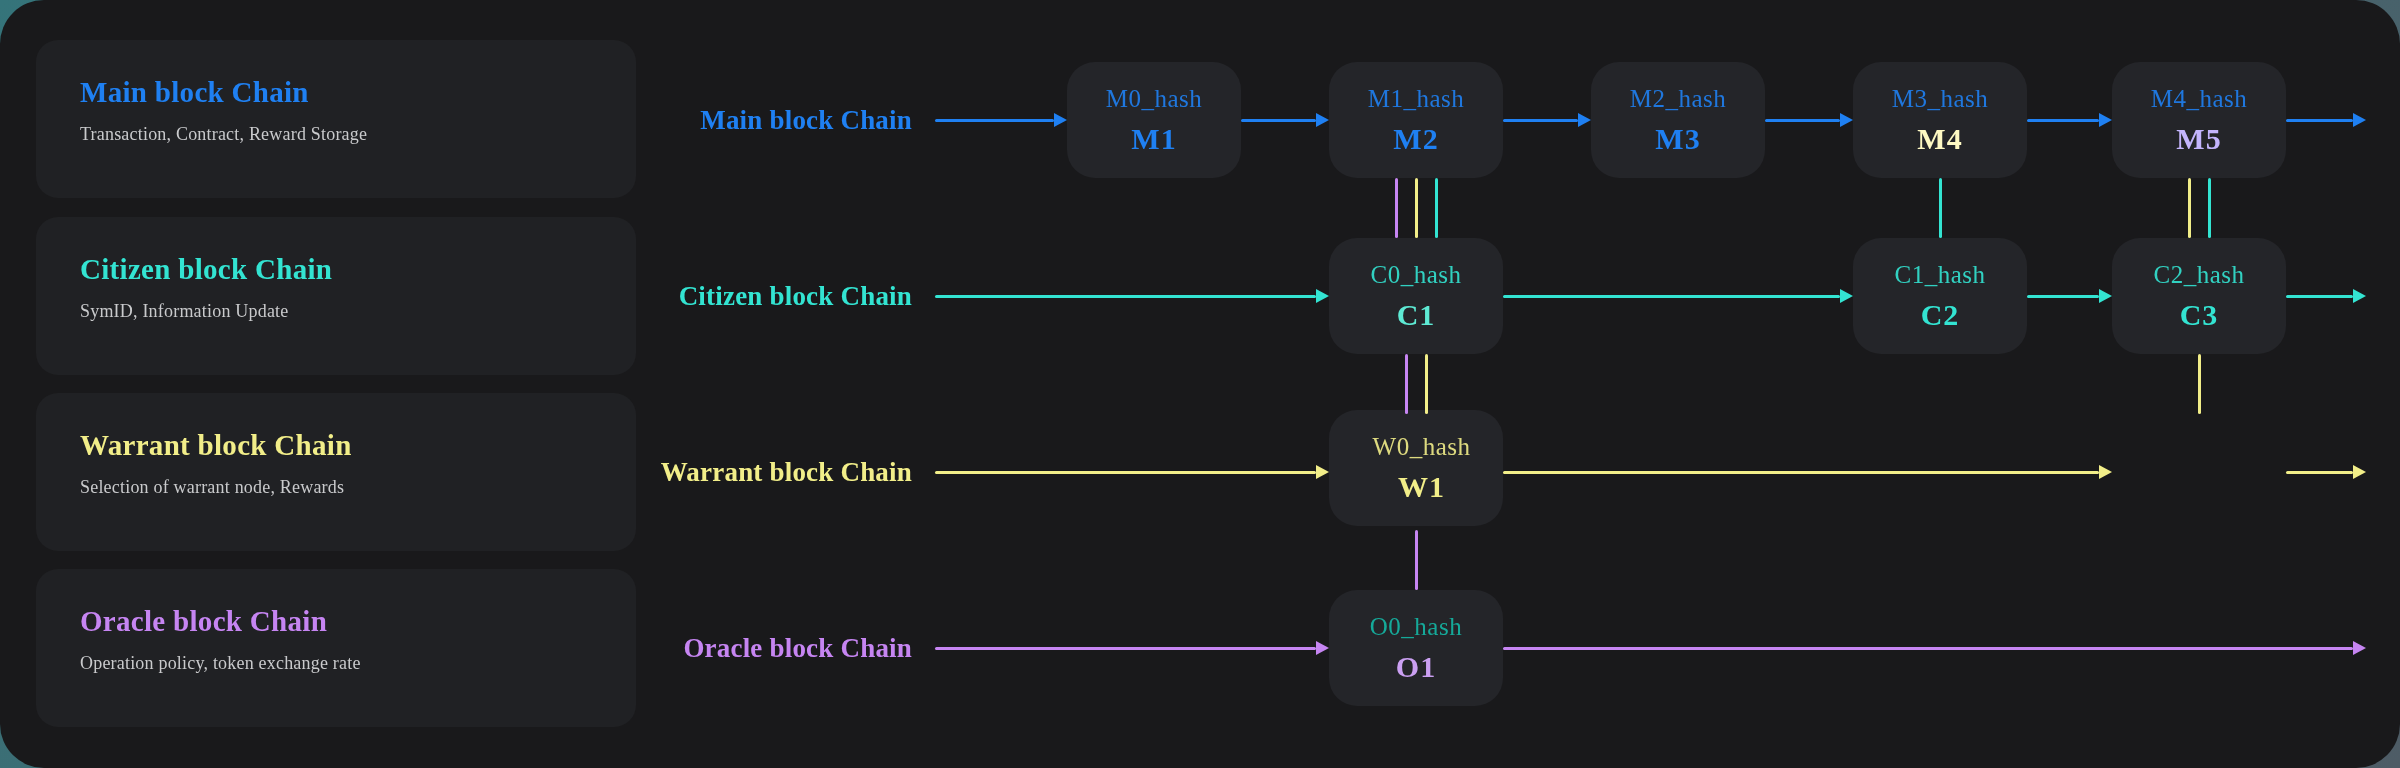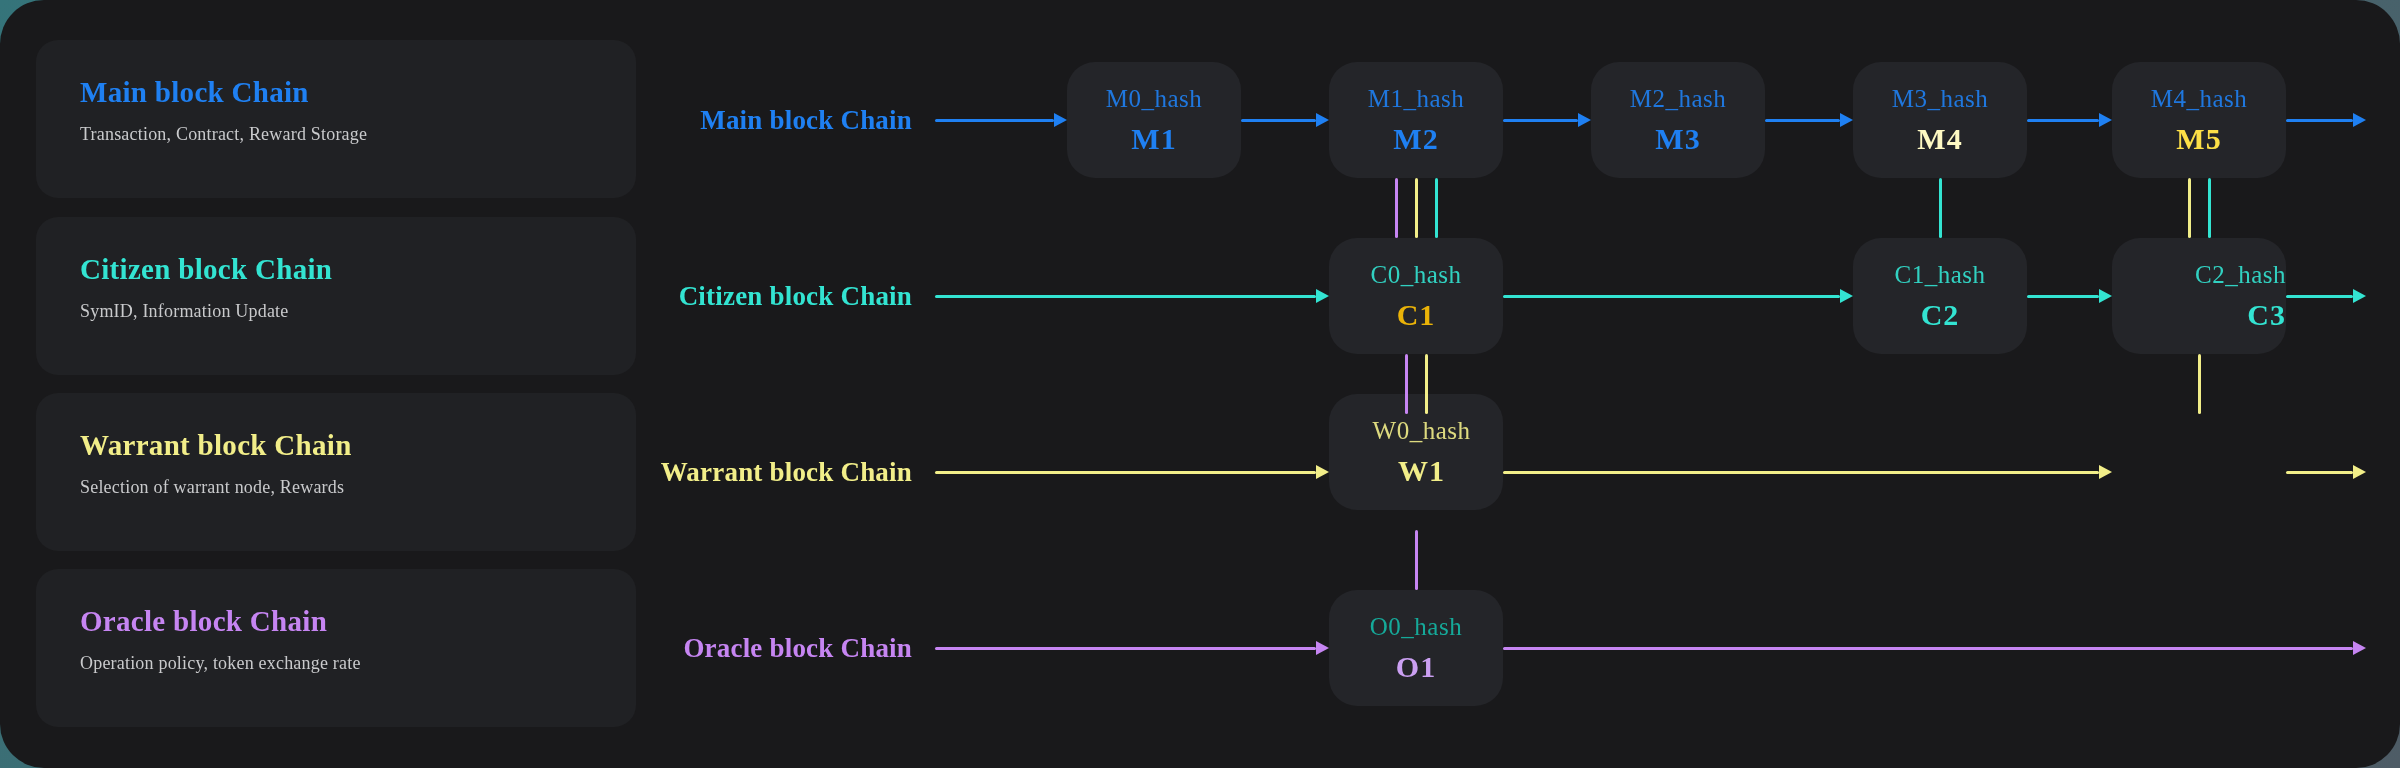--- a/index.html
+++ b/index.html
@@ -96,44 +96,44 @@
         <div class="block" style="left: 1591px; top: 62px;">
           <div class="block-hash" style="color: rgb(31, 128, 242);">M2_hash</div>
           <div class="block-name" style="color: rgb(31, 128, 242);">M3</div>
         </div>
         <div class="block" style="left: 1853px; top: 62px;">
           <div class="block-hash" style="color: rgb(31, 128, 242);">M3_hash</div>
           <div class="block-name" style="color: #fef9c3;">M4</div>
         </div>
         <div class="block" style="left: 2112px; top: 62px;">
           <div class="block-hash" style="color: rgb(31, 128, 242);">M4_hash</div>
-          <div class="block-name" style="color: #fde047;">M5</div>
+          <div class="block-name" style="color: #c4b5fd;">M5</div>
         </div>
         <div class="row-label" style="top: 278px; color: rgb(51, 228, 210);">Citizen block Chain</div>
         <div class="arrow" style="left: 935px; top: 294.5px; width: 381px; --c: #33e4d2;"></div>
         <div class="arrow" style="left: 1503px; top: 294.5px; width: 337px; --c: #33e4d2;"></div>
         <div class="arrow" style="left: 2027px; top: 294.5px; width: 72px; --c: #33e4d2;"></div>
         <div class="arrow" style="left: 2286px; top: 294.5px; width: 67px; --c: #33e4d2;"></div>
         <div class="block" style="left: 1329px; top: 238px;">
           <div class="block-hash" style="color: rgb(51, 228, 210);">C0_hash</div>
-          <div class="block-name" style="color: #eab308;">C1</div>
+          <div class="block-name" style="color: #5eead4;">C1</div>
         </div>
         <div class="block" style="left: 1853px; top: 238px;">
           <div class="block-hash" style="color: rgb(51, 228, 210);">C1_hash</div>
           <div class="block-name" style="color: rgb(51, 228, 210);">C2</div>
         </div>
-        <div class="block" style="left: 2112px; top: 238px; align-items: flex-end;">
+        <div class="block" style="left: 2112px; top: 238px;">
           <div class="block-hash" style="color: rgb(51, 228, 210);">C2_hash</div>
           <div class="block-name" style="color: rgb(51, 228, 210);">C3</div>
         </div>
         <div class="row-label" style="top: 454px; color: rgb(242, 238, 137);">Warrant block Chain</div>
         <div class="arrow" style="left: 935px; top: 470.5px; width: 381px; --c: #f2ee89;"></div>
         <div class="arrow" style="left: 1503px; top: 470.5px; width: 596px; --c: #f2ee89;"></div>
         <div class="arrow" style="left: 2286px; top: 470.5px; width: 67px; --c: #f2ee89;"></div>
-        <div class="block" style="left: 1329px; top: 394px; padding-left: 11px;">
+        <div class="block" style="left: 1329px; top: 410px; padding-left: 11px;">
           <div class="block-hash" style="color: rgb(242, 238, 137);">W0_hash</div>
           <div class="block-name" style="color: rgb(242, 238, 137);">W1</div>
         </div>
         <div class="row-label" style="top: 630px; color: rgb(198, 133, 242);">Oracle block Chain</div>
         <div class="arrow" style="left: 935px; top: 646.5px; width: 381px; --c: #c685f2;"></div>
         <div class="arrow" style="left: 1503px; top: 646.5px; width: 850px; --c: #c685f2;"></div>
         <div class="block" style="left: 1329px; top: 590px;">
           <div class="block-hash" style="color: #14b8a6;">O0_hash</div>
           <div class="block-name" style="color: rgb(203, 160, 242);">O1</div>
         </div>

